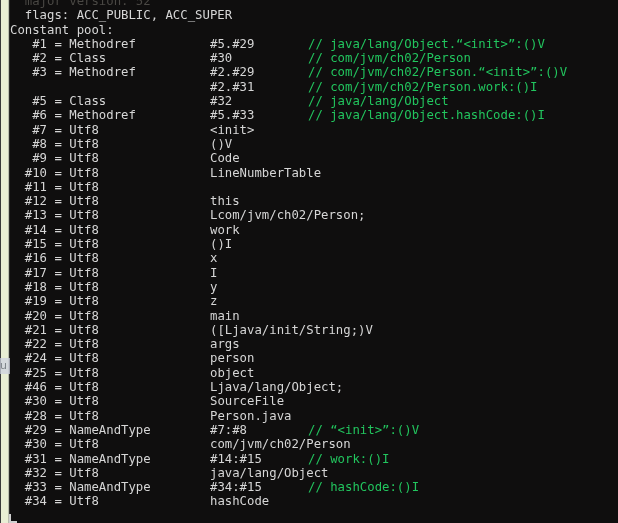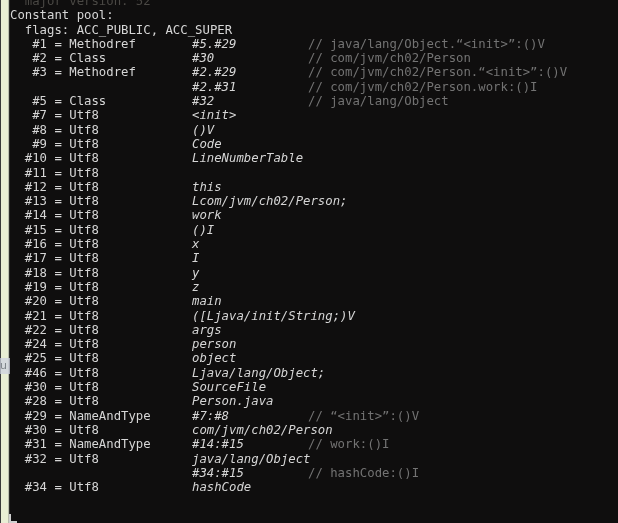--- a/index.html
+++ b/index.html
@@ -68,51 +68,51 @@
     color: #4a4844;
   }
   .col-a {
     position: absolute;
     left: 0;
     top: 0;
     white-space: pre;
   }
   .col-b {
     position: absolute;
-    left: 182px;
+    left: 200px;
     top: 0;
     white-space: pre;
-    font-style: italic;
   }
   .col-c {
     position: absolute;
     left: 298px;
     top: 0;
     white-space: pre;
-    color: #737373;
+    color: #22c55e;
   }
 </style>
 </head>
 <body>
 
 <div id="screen">
 
   <div id="left-strip"></div>
   <div id="left-ghost">u</div>
 
   <div id="console">
     <div id="console-lines">
         <div class="line clipped" style="margin-top: -6px;"><span class="col-a">  major version: 52</span></div>
+        <div class="line"><span class="col-a">  flags: ACC_PUBLIC, ACC_SUPER</span></div>
         <div class="line"><span class="col-a">Constant pool:</span></div>
-        <div class="line"><span class="col-a">  flags: ACC_PUBLIC, ACC_SUPER</span></div>
         <div class="line"><span class="col-a">   #1 = Methodref</span><span class="col-b">#5.#29</span><span class="col-c">// java/lang/Object.“&lt;init&gt;”:()V</span></div>
         <div class="line"><span class="col-a">   #2 = Class</span><span class="col-b">#30</span><span class="col-c">// com/jvm/ch02/Person</span></div>
         <div class="line"><span class="col-a">   #3 = Methodref</span><span class="col-b">#2.#29</span><span class="col-c">// com/jvm/ch02/Person.“&lt;init&gt;”:()V</span></div>
         <div class="line"><span class="col-b">#2.#31</span><span class="col-c">// com/jvm/ch02/Person.work:()I</span></div>
         <div class="line"><span class="col-a">   #5 = Class</span><span class="col-b">#32</span><span class="col-c">// java/lang/Object</span></div>
+        <div class="line"><span class="col-a">   #6 = Methodref</span><span class="col-b">#5.#33</span><span class="col-c">// java/lang/Object.hashCode:()I</span></div>
         <div class="line"><span class="col-a">   #7 = Utf8</span><span class="col-b">&lt;init&gt;</span></div>
         <div class="line"><span class="col-a">   #8 = Utf8</span><span class="col-b">()V</span></div>
         <div class="line"><span class="col-a">   #9 = Utf8</span><span class="col-b">Code</span></div>
         <div class="line"><span class="col-a">  #10 = Utf8</span><span class="col-b">LineNumberTable</span></div>
         <div class="line"><span class="col-a">  #11 = Utf8</span></div>
         <div class="line"><span class="col-a">  #12 = Utf8</span><span class="col-b">this</span></div>
         <div class="line"><span class="col-a">  #13 = Utf8</span><span class="col-b">Lcom/jvm/ch02/Person;</span></div>
         <div class="line"><span class="col-a">  #14 = Utf8</span><span class="col-b">work</span></div>
         <div class="line"><span class="col-a">  #15 = Utf8</span><span class="col-b">()I</span></div>
         <div class="line"><span class="col-a">  #16 = Utf8</span><span class="col-b">x</span></div>
@@ -124,19 +124,19 @@
         <div class="line"><span class="col-a">  #22 = Utf8</span><span class="col-b">args</span></div>
         <div class="line"><span class="col-a">  #24 = Utf8</span><span class="col-b">person</span></div>
         <div class="line"><span class="col-a">  #25 = Utf8</span><span class="col-b">object</span></div>
         <div class="line"><span class="col-a">  #46 = Utf8</span><span class="col-b">Ljava/lang/Object;</span></div>
         <div class="line"><span class="col-a">  #30 = Utf8</span><span class="col-b">SourceFile</span></div>
         <div class="line"><span class="col-a">  #28 = Utf8</span><span class="col-b">Person.java</span></div>
         <div class="line"><span class="col-a">  #29 = NameAndType</span><span class="col-b">#7:#8</span><span class="col-c">// “&lt;init&gt;”:()V</span></div>
         <div class="line"><span class="col-a">  #30 = Utf8</span><span class="col-b">com/jvm/ch02/Person</span></div>
         <div class="line"><span class="col-a">  #31 = NameAndType</span><span class="col-b">#14:#15</span><span class="col-c">// work:()I</span></div>
         <div class="line"><span class="col-a">  #32 = Utf8</span><span class="col-b">java/lang/Object</span></div>
-        <div class="line"><span class="col-b">#34:#15</span><span class="col-c">// hashCode:()I</span></div>
+        <div class="line"><span class="col-a">  #33 = NameAndType</span><span class="col-b">#34:#15</span><span class="col-c">// hashCode:()I</span></div>
         <div class="line"><span class="col-a">  #34 = Utf8</span><span class="col-b">hashCode</span></div>
       </div>
   </div>
 
   <div id="corner-mark"></div>
 </div>
 
 </body></html>

